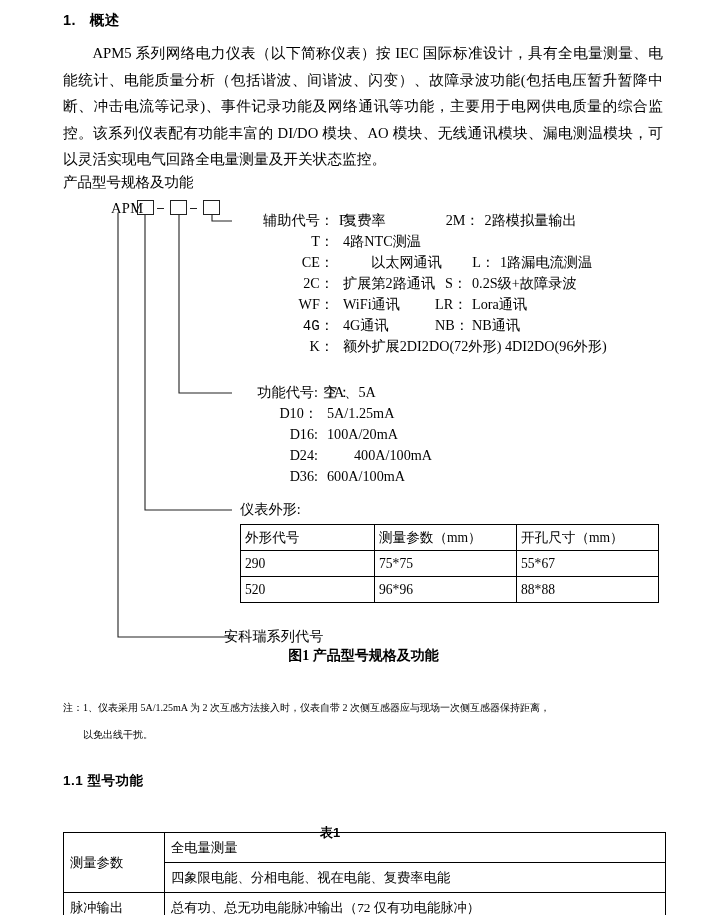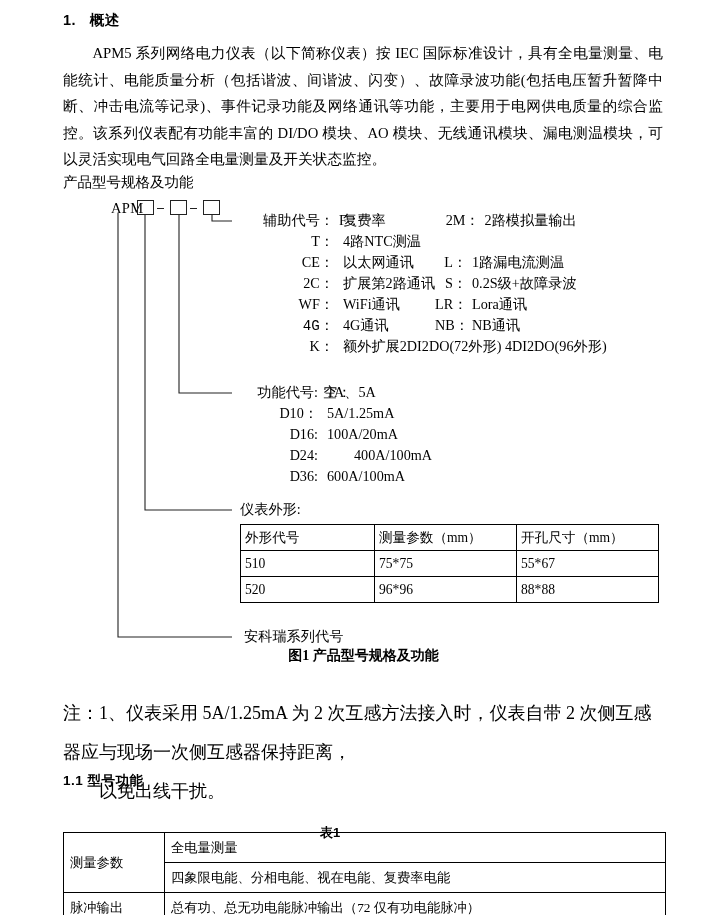--- a/index.html
+++ b/index.html
@@ -143,22 +143,22 @@
     font-weight: bold;
   }
   #fig-cap .num { font-weight: bold; }
 
   
   .note {
     position: absolute;
     left: 63px;
     top: 694px;
     width: 602px;
-    font-size: 18px;
-    line-height: 39px;
+    font-size: 10px;
+    line-height: 27px;
   }
   .note .l2 { padding-left: 2em; }
 
   
   #tab1-cap {
     position: absolute;
     left: 0;
     top: 805px;
     width: 660px;
     text-align: center;
@@ -226,21 +226,21 @@
         <span class="desc" style="padding-left:4px;">复费率</span>
         <span class="desc2" style="width:94px;">2M：</span>
         <span class="desc">2路模拟量输出</span>
     </div>
     <div class="row">
       <span class="code" style="width:96px;">T：</span>
         <span class="desc" style="padding-left:4px;">4路NTC测温</span>
     </div>
     <div class="row">
       <span class="code" style="width:96px;">CE：</span>
-        <span class="desc" style="padding-left:4px;width:92px;">以太网通讯</span>
+        <span class="desc" style="padding-left:4px;width:92px;margin-left:28px;">以太网通讯</span>
         <span class="desc2" style="width:32px;">L：</span>
         <span class="desc">1路漏电流测温</span>
     </div>
     <div class="row">
       <span class="code" style="width:96px;">2C：</span>
         <span class="desc" style="padding-left:4px;width:92px;">扩展第2路通讯</span>
         <span class="desc2" style="width:32px;">S：</span>
         <span class="desc">0.2S级+故障录波</span>
     </div>
     <div class="row">
@@ -288,33 +288,33 @@
   <div class="dg-text" style="left:240px; top:500px;">仪表外形:</div>
 
   <table class="dim-table">
     <tbody>
       <tr>
         <td class="c0">外形代号</td>
         <td class="c1">测量参数（mm）</td>
         <td class="c2">开孔尺寸（mm）</td>
       </tr>
       <tr>
-        <td class="c0">510</td>
+        <td class="c0">290</td>
         <td class="c1">75*75</td>
         <td class="c2">55*67</td>
       </tr>
       <tr>
         <td class="c0">520</td>
         <td class="c1">96*96</td>
         <td class="c2">88*88</td>
       </tr>
     </tbody>
   </table>
 
-  <div class="dg-text" style="left:244px; top:627px;">安科瑞系列代号</div>
+  <div class="dg-text" style="left:224px; top:627px;">安科瑞系列代号</div>
 
   <div id="fig-cap">
     <span class="num">图1</span>
     <span>产品型号规格及功能</span>
   </div>
 
   <div class="note">
     <div>注：1、仪表采用 5A/1.25mA 为 2 次互感方法接入时，仪表自带 2 次侧互感器应与现场一次侧互感器保持距离，</div>
     <div class="l2">以免出线干扰。</div>
   </div>

